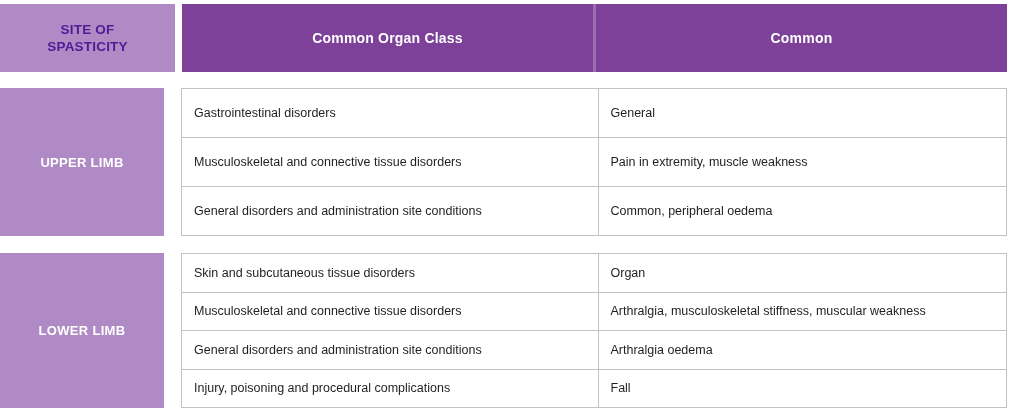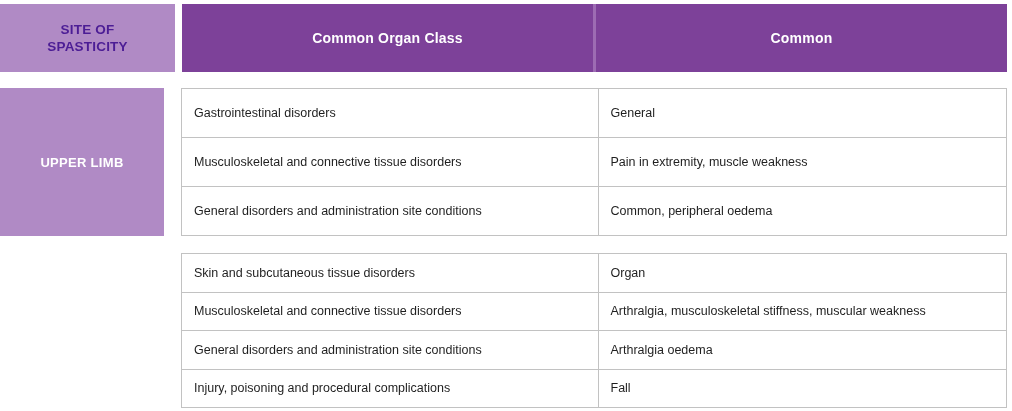--- a/index.html
+++ b/index.html
@@ -190,20 +190,21 @@
         </tr>
         <tr>
           <td>General disorders and administration site conditions</td>
           <td>Common, peripheral oedema</td>
         </tr>
       </tbody>
     </table>
   </div>
 
   <div class="section section-lower">
+    <div class="site-label">LOWER LIMB</div>
     <table class="data-table">
       <colgroup>
         <col class="col-soc">
         <col class="col-common">
       </colgroup>
       <tbody>
         <tr>
           <td>Skin and subcutaneous tissue disorders</td>
           <td>Organ</td>
         </tr>

